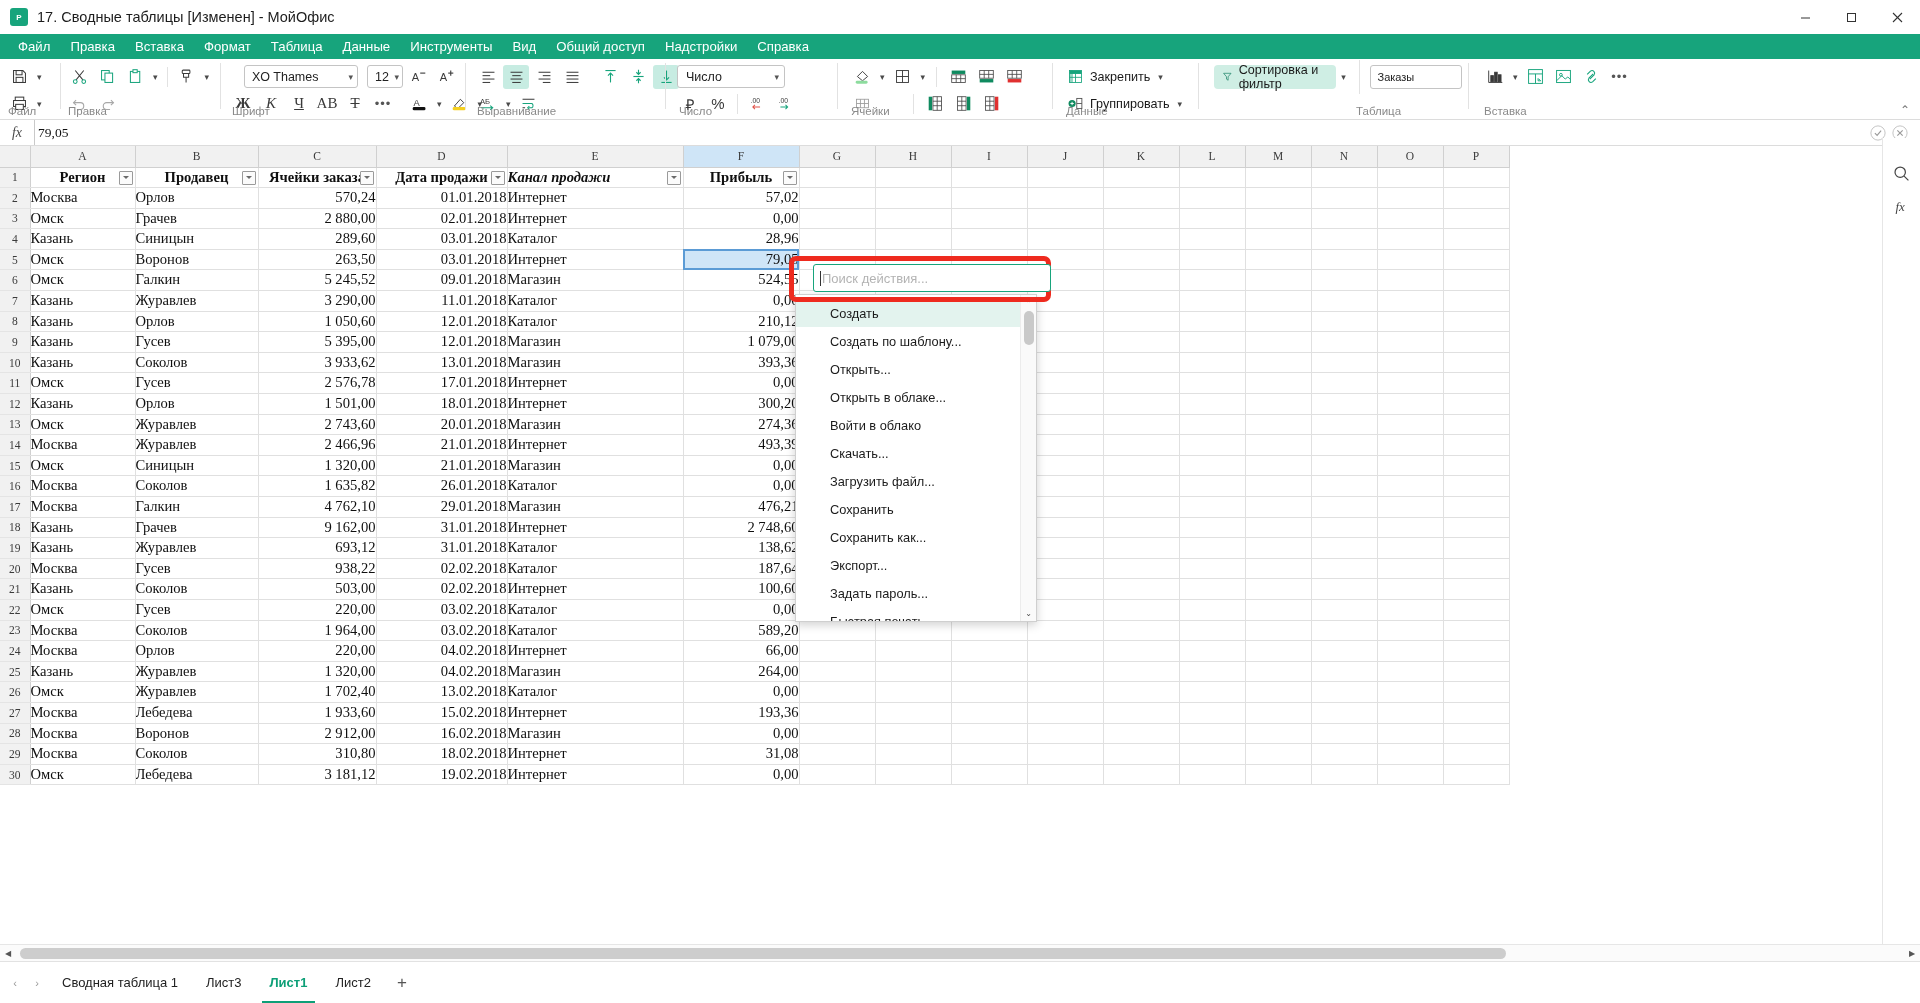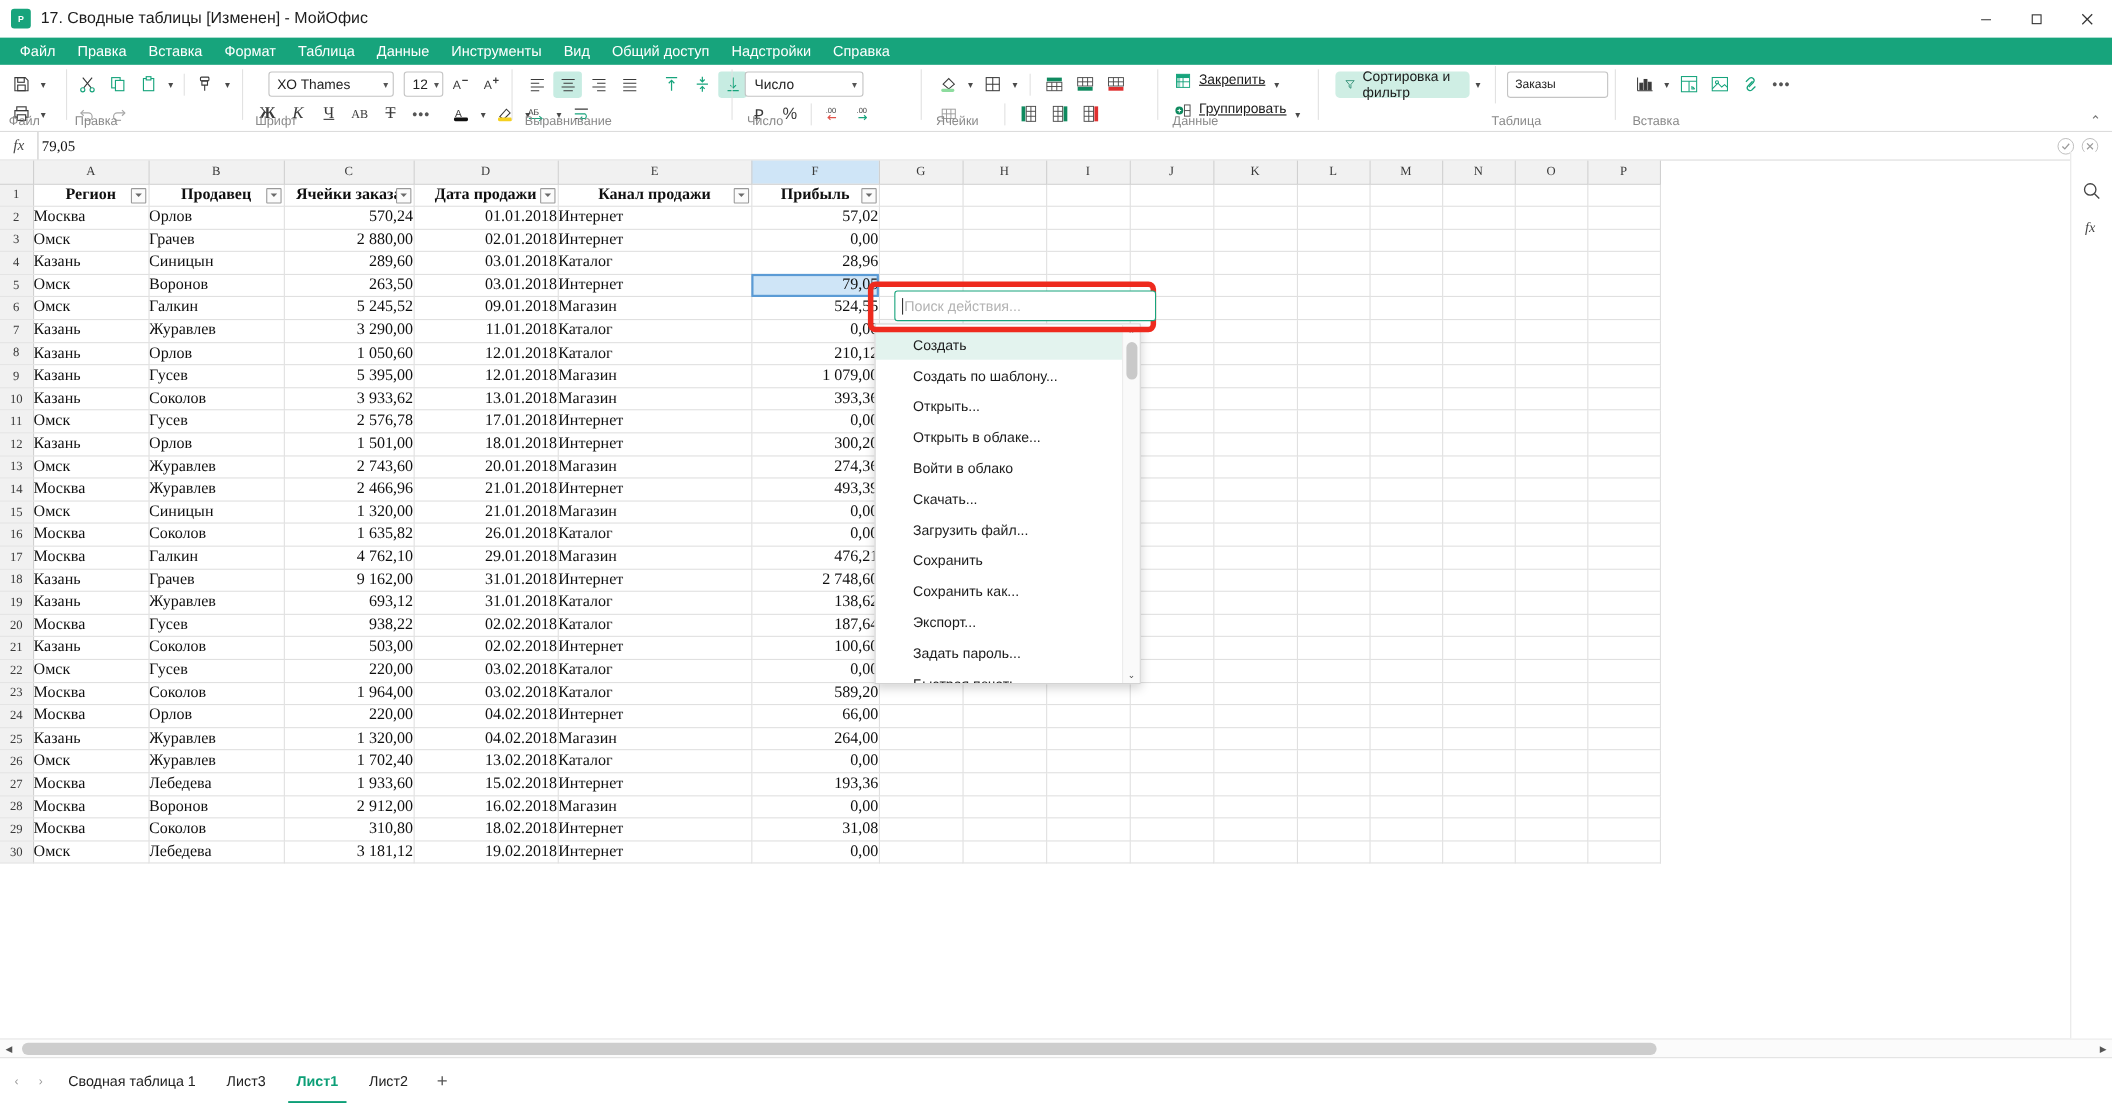--- a/index.html
+++ b/index.html
@@ -82,21 +82,21 @@
     justify-content: space-between;
   }
   .tablename {
     width: 122px; height: 24px; border: 1px solid #c4c4c4; border-radius: 3px;
     display: flex; align-items: center; padding: 0 7px; font-size: 11px; color: #222; background:#fff;
   }
   .pillbtn {
     display:flex; align-items:center; gap:6px; height:24px; padding:0 8px;
     background:#cfeee4; border-radius:4px; font-size:12.6px; color:#1a1a1a;
   }
-  .txtbtn { display:flex; gap:6px; height:24px; padding:0 3px; font-size:12.6px; color:#1a1a1a;text-decoration:underline; }
+  .txtbtn { display:flex; align-items:center; gap:6px; height:24px; padding:0 3px; font-size:12.6px; color:#1a1a1a; }
 
   
   .formulabar {
     height: 27px; display: flex; align-items: center; border-top: 1px solid #dcdcdc;
     border-bottom: 1px solid #dcdcdc; background: #fff; position: relative;
   }
   .fx { width: 34px; text-align: center; font-style: italic; font-size: 14px; color: #4a4a4a; font-family:"Liberation Serif", serif;}
   .fcontent {
     flex: 1; font-size: 13.5px; color: #111; padding-left: 3px; border-left: 1px solid #c9c9c9;
     font-family: "Liberation Serif", serif; line-height: 25px;
@@ -123,21 +123,21 @@
     font-size: 11.5px; color: #3a3a3a; font-weight: normal; text-align: center;
     font-family: "Liberation Serif", serif;
   }
   .cell {
     height: 19.6px; border-right: 1px solid #e0e0e0; border-bottom: 1px solid #e0e0e0;
     font-size: 14.6px; color: #0f0f0f; font-family: "Liberation Serif", serif;
     white-space: nowrap; overflow: hidden; padding: 0 4px; line-height: 19.6px;
   }
   .cell.num { text-align: right; }
   .cell.hdr { font-weight: bold; text-align: center; position: relative; }
-  .cell.hdr.left { text-align: center; }
+  .cell.hdr.left { text-align: left; font-style: italic; }
   .cell.selcell { background: #cfe5f7; outline: 2px solid #5b9bd5; outline-offset: -2px; position: relative; z-index: 2; }
   .filter-btn {
     position: absolute; right: 2px; top: 3px; width: 14px; height: 14px;
     border: 1px solid #9a9a9a; background: #fbfbfb; border-radius: 1px;
     display: flex; align-items: center; justify-content: center;
   }
   .filter-btn::after {
     content:""; border-left: 3.2px solid transparent; border-right: 3.2px solid transparent;
     border-top: 3.8px solid #6a6a6a;
   }
@@ -366,21 +366,21 @@
         <div class="tbtn">
             <span style="font-family:'Liberation Serif',serif;font-weight:bold;font-size:15px;">Ж</span>
           </div>
         <div class="tbtn">
             <span style="font-family:'Liberation Serif',serif;font-style:italic;font-size:15px;">К</span>
           </div>
         <div class="tbtn">
             <span style="font-family:'Liberation Serif',serif;text-decoration:underline;font-size:15px;">Ч</span>
           </div>
         <div class="tbtn">
-            <span style="font-family:'Liberation Serif',serif;font-size:11px;">АВ</span>
+            <span style="font-family:'Liberation Serif',serif;font-size:15px;">АВ</span>
           </div>
         <div class="tbtn">
             <span style="font-family:'Liberation Serif',serif;text-decoration:line-through;font-size:15px;">Т</span>
           </div>
         <div class="tbtn">
             <span style="font-size:13px;letter-spacing:1px;color:#555;">•••</span>
           </div>
         <div style="width:1px;height:20px;background:#e2e2e2;margin:0 3px;"></div>
         <div class="tbtn">
           <svg width="17" height="17" viewBox="0 0 20 20">

